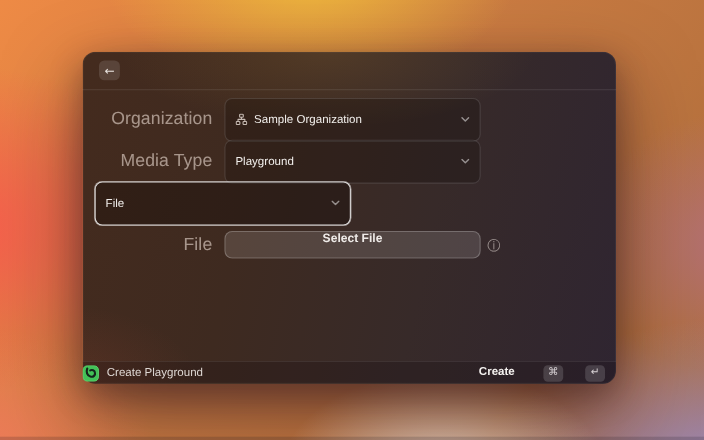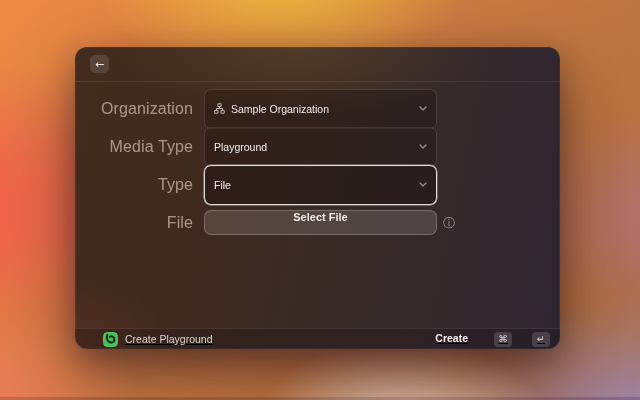--- a/index.html
+++ b/index.html
@@ -74,21 +74,21 @@
   }
   .info-wrap { margin-left:6px; display:flex; align-items:center; }
   .info-glyph { font-size:12px; color:rgba(230,220,215,0.6);
     font-family:"DejaVu Sans",sans-serif; line-height:1; }
 
   .win-footer {
     flex:0 0 21px; height:21px;
     border-top:1px solid rgba(255,255,255,0.09);
     background:rgba(16,10,12,0.22);
     border-radius:0 0 12px 12px;
-    display:flex; align-items:center; padding:0 10px 0 28px;text-decoration:underline;
+    display:flex; align-items:center; padding:0 10px 0 0;
   }
   .footer-left { display:flex; align-items:center; gap:7px; flex:1 1 auto; }
   .app-logo { display:flex; align-items:center; }
   .app-name { font-size:10.5px; color:#ded7d3; }
   .footer-right { display:flex; align-items:flex-start; gap:20px; }
   .action-label { font-size:10.5px; font-weight:700; color:#f4f1ef; margin-right:6px; }
   .kbd {
     min-width:18px; height:15px; padding:0 3px; border-radius:4px;
     background:rgba(255,255,255,0.15); color:#d8d2d5;
     display:flex; align-items:center; justify-content:center;
@@ -136,21 +136,20 @@
           <span class="ctl-value">Playground</span>
           <span class="chevron">
             <svg width="8" height="5" viewBox="0 0 8 5" fill="none" stroke="rgba(255,255,255,0.5)" stroke-width="1.3" stroke-linecap="round" stroke-linejoin="round">
                 <path d="M1 1l3 3 3-3"></path>
               </svg>
           </span>
         </div>
       </div>
 
       <div class="row">
-        <label>Type</label>
         <div class="control focused">
           <span class="ctl-value">File</span>
           <span class="chevron">
             <svg width="8" height="5" viewBox="0 0 8 5" fill="none" stroke="rgba(255,255,255,0.5)" stroke-width="1.3" stroke-linecap="round" stroke-linejoin="round">
                 <path d="M1 1l3 3 3-3"></path>
               </svg>
           </span>
         </div>
       </div>
 

